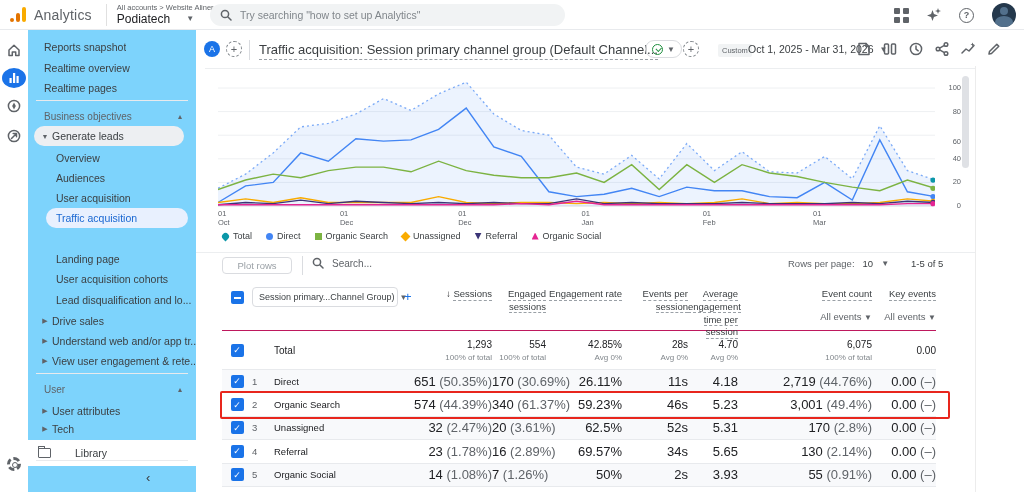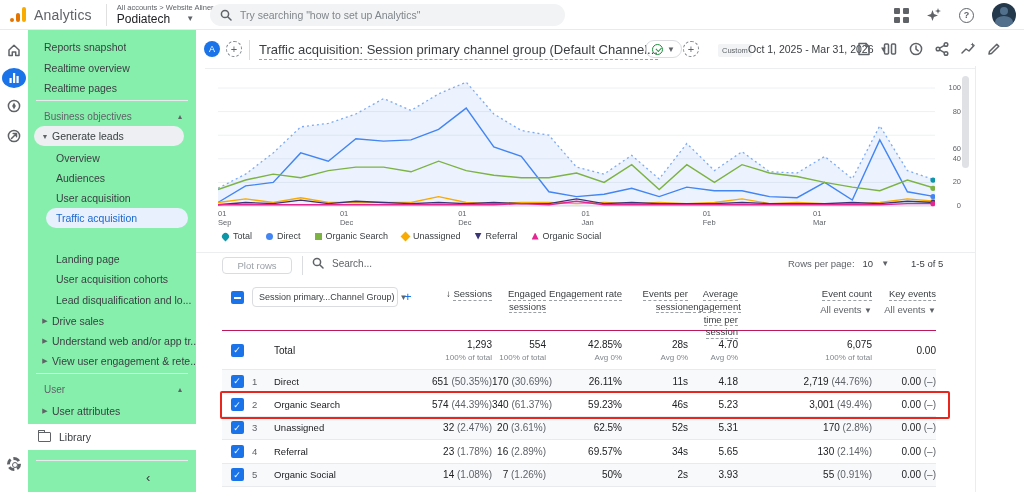--- a/index.html
+++ b/index.html
@@ -32,21 +32,21 @@
   .avatar .bd{position:absolute;left:3px;top:13px;width:18px;height:12px;border-radius:50%;background:#52708c}
 
   
   .rail{position:absolute;left:0;top:30px;width:28px;height:462px;background:#fff;z-index:15}
   .rail .ric{position:absolute;left:4px;width:20px;height:20px;display:flex;align-items:center;justify-content:center}
   .rep-active{left:2px !important;width:24px !important;height:24px;background:#1a73e8;border-radius:50%}
   .gear{width:14px;height:14px;border-radius:50%;border:3px dashed #5f6368;position:relative}
   .gear::after{content:"";position:absolute;left:2px;top:2px;width:4px;height:4px;border:1.5px solid #5f6368;border-radius:50%}
 
   
-  .sidebar{position:absolute;left:28px;top:30px;width:168px;height:462px;background:#86efac;z-index:14}
+  .sidebar{position:absolute;left:28px;top:30px;width:168px;height:462px;background:#7dd3fc;z-index:14}
   .sb-item{position:absolute;left:0;width:168px;height:20px;display:flex;align-items:center;font-size:10.5px;color:#3c4043;cursor:pointer}
   .sb-item .txt{white-space:nowrap;overflow:hidden}
   .sb-hdr{color:#5f6368;font-size:10px}
   .sb-car{position:absolute;right:14px;color:#5f6368;font-size:8px}
   .sb-arrow{width:14px;text-align:center;color:#5f6368;font-size:7px;flex:none}
   .gl-pill{position:absolute;left:6px;top:0;width:150px;height:20px;background:#edeff2;border-radius:14px}
   .ta-pill{position:absolute;left:18px;top:0;width:142px;height:20px;background:#e8f0fe;border-radius:14px}
   .sb-div{position:absolute;left:8px;width:152px;height:1px;background:#e8eaed}
   .folder{width:13px;height:10px;border:1.2px solid #5f6368;border-radius:1px;position:relative;flex:none}
   .folder::before{content:"";position:absolute;left:-1px;top:-3.5px;width:5px;height:2px;border:1.2px solid #5f6368;border-bottom:none;border-radius:1px 1px 0 0}
@@ -91,38 +91,38 @@
   .tsearch input::placeholder{color:#5f6368}
   .pager{position:absolute;left:788px;top:258px;display:flex;align-items:center;gap:8px;font-size:9.5px;color:#3c4043}
   .pager .lab{color:#5f6368}
   .pager .rng{margin-left:14px}
 
   
   .grid{display:grid;grid-template-columns:30px 22px 120px 98px 54px 76px 66px 50px 134px 64px}
   .thead{position:absolute;left:222px;top:281px;width:714px;height:50px;border-bottom:1px solid #be185d}
   .thead .hcell{padding-top:7px;text-align:right;font-size:9.5px;color:#3c4043;line-height:1.35}
   .hu{border-bottom:1px dashed #9aa0a6;padding-bottom:0.5px}
-  .sub{color:#5f6368;margin-top:3px}
+  .sub{color:#5f6368;margin-top:10px}
   .sort{color:#202124;font-weight:bold}
   .c-dim{grid-column:2/4;display:flex;align-items:flex-start;gap:6px;padding-top:6px}
   .dim-pill{height:20px;max-width:146px;border:1px solid #dadce0;border-radius:4px;display:flex;align-items:center;padding:0 6px;gap:5px;font-size:9px;color:#3c4043;white-space:nowrap}
   .dim-add{width:16px;height:16px;margin-top:2px;border:none;background:none;color:#1a73e8;font-size:13px;line-height:16px;padding:0}
   .cb{width:13px;height:13px;border-radius:2px;background:#1a73e8;display:flex;align-items:center;justify-content:center;margin:0 auto}
   .cb.ind::after{content:"";width:7px;height:2px;background:#fff}
   .cb.chk::after{content:"\2713";color:#fff;font-size:9px;font-weight:bold}
   .trow-total{position:absolute;left:222px;top:331px;width:714px;height:39px;border-bottom:1px solid #e8eaed;align-items:center}
   .trow-total .name{font-size:10px;color:#202124}
   .tv{font-size:10px;color:#202124;text-align:right}
   .ts{font-size:8px;color:#80868b;text-align:right;margin-top:3px}
   .rows{position:absolute;left:222px;top:370px;width:714px}
   .trow{height:23.4px;border-bottom:1px solid #e8eaed;align-items:center}
   .trow.alt{background:#f8f9fb}
   .c-num{font-size:9.5px;color:#5f6368}
   .c-name{font-size:9.5px;color:#202124}
-  .cell{text-align:right;font-size:10px;white-space:nowrap}
+  .cell{text-align:right;font-size:13px;white-space:nowrap}
   .cell .v{color:#202124}
   .cell .p{color:#5f6368}
 
   .redbox{position:absolute;left:220px;top:391px;width:730px;height:28px;border:2px solid #e8261d;border-radius:2px;z-index:6;pointer-events:none}
 
   .rdiv{position:absolute;left:975px;top:66px;width:1px;height:426px;background:#ececec}
   .scrollbar{position:absolute;left:962px;top:76px;width:7px;height:92px;background:#dfe1e5;border-radius:4px}
 
   .ic{stroke:#5f6368;fill:none;stroke-width:1.5;stroke-linecap:round;stroke-linejoin:round}
 </style>
@@ -260,21 +260,21 @@
       <span class="sb-car">▴</span>
   </div>
   <div class="sb-item" style="top:371px;padding-left:10px">
       <span class="sb-arrow">▶</span>
       <span class="txt">User attributes</span>
     </div>
   <div class="sb-item" style="top:389px;padding-left:10px">
       <span class="sb-arrow">▶</span>
       <span class="txt">Tech</span>
     </div>
-  <div class="sb-item" style="top:394px;height:26px;background:#fff;padding-left:10px;gap:8px">
+  <div class="sb-item" style="top:410px;height:26px;background:#fff;padding-left:10px;gap:24px">
     <span class="folder"></span>
     <span class="txt">Library</span>
   </div>
   <div class="sb-div" style="top:430px"></div>
   <div class="collapse">‹</div>
 </aside>
 
 <div class="rtool">
   <div class="acirc">A</div>
   <div class="dashplus" style="left:30px">+</div>
@@ -339,21 +339,21 @@
       <circle cx="715" cy="118.56" r="2.6" fill="#4285f4"></circle>
       <circle cx="715" cy="110.3" r="2.6" fill="#7cb342"></circle>
       <circle cx="715" cy="123.28" r="2.6" fill="#f9ab00"></circle>
       <circle cx="715" cy="124.46" r="2.6" fill="#3b3577"></circle>
       <circle cx="715" cy="125.64" r="2.6" fill="#e52592"></circle>
     </svg>
 </div>
 <div class="xlabels" id="x-labels">
     <div class="xtick" style="left: 0px;">
       <div>01</div>
-      <div>Sep</div>
+      <div>Oct</div>
     </div>
     <div class="xtick" style="left: 121.89px;">
       <div>01</div>
       <div>Dec</div>
     </div>
     <div class="xtick" style="left: 240.195px;">
       <div>01</div>
       <div>Dec</div>
     </div>
     <div class="xtick" style="left: 363.519px;">
@@ -366,21 +366,21 @@
     </div>
     <div class="xtick" style="left: 595.11px;">
       <div>01</div>
       <div>Mar</div>
     </div>
   </div>
 <div class="ylabels" id="y-labels">
     <div class="ytick" style="top: 123px;">0</div>
     <div class="ytick" style="top: 99.4px;">20</div>
     <div class="ytick" style="top: 75.8px;">40</div>
-    <div class="ytick" style="top: 66px;">60</div>
+    <div class="ytick" style="top: 59px;">60</div>
     <div class="ytick" style="top: 28.6px;">80</div>
     <div class="ytick" style="top: 5px;">100</div>
   </div>
 
 <div class="legend">
   <span class="lg">
       <i class="mk mk-pin" style="background: rgb(11, 151, 168);"></i>
       <span>Total</span>
     </span>
   <span class="lg">

